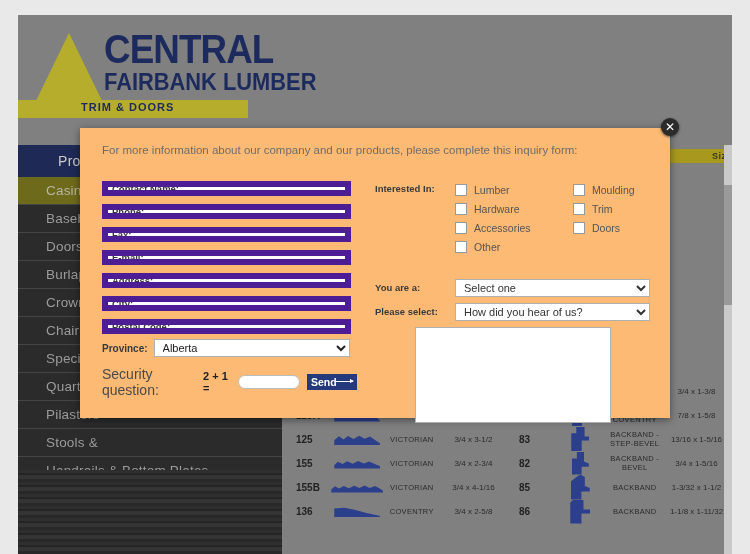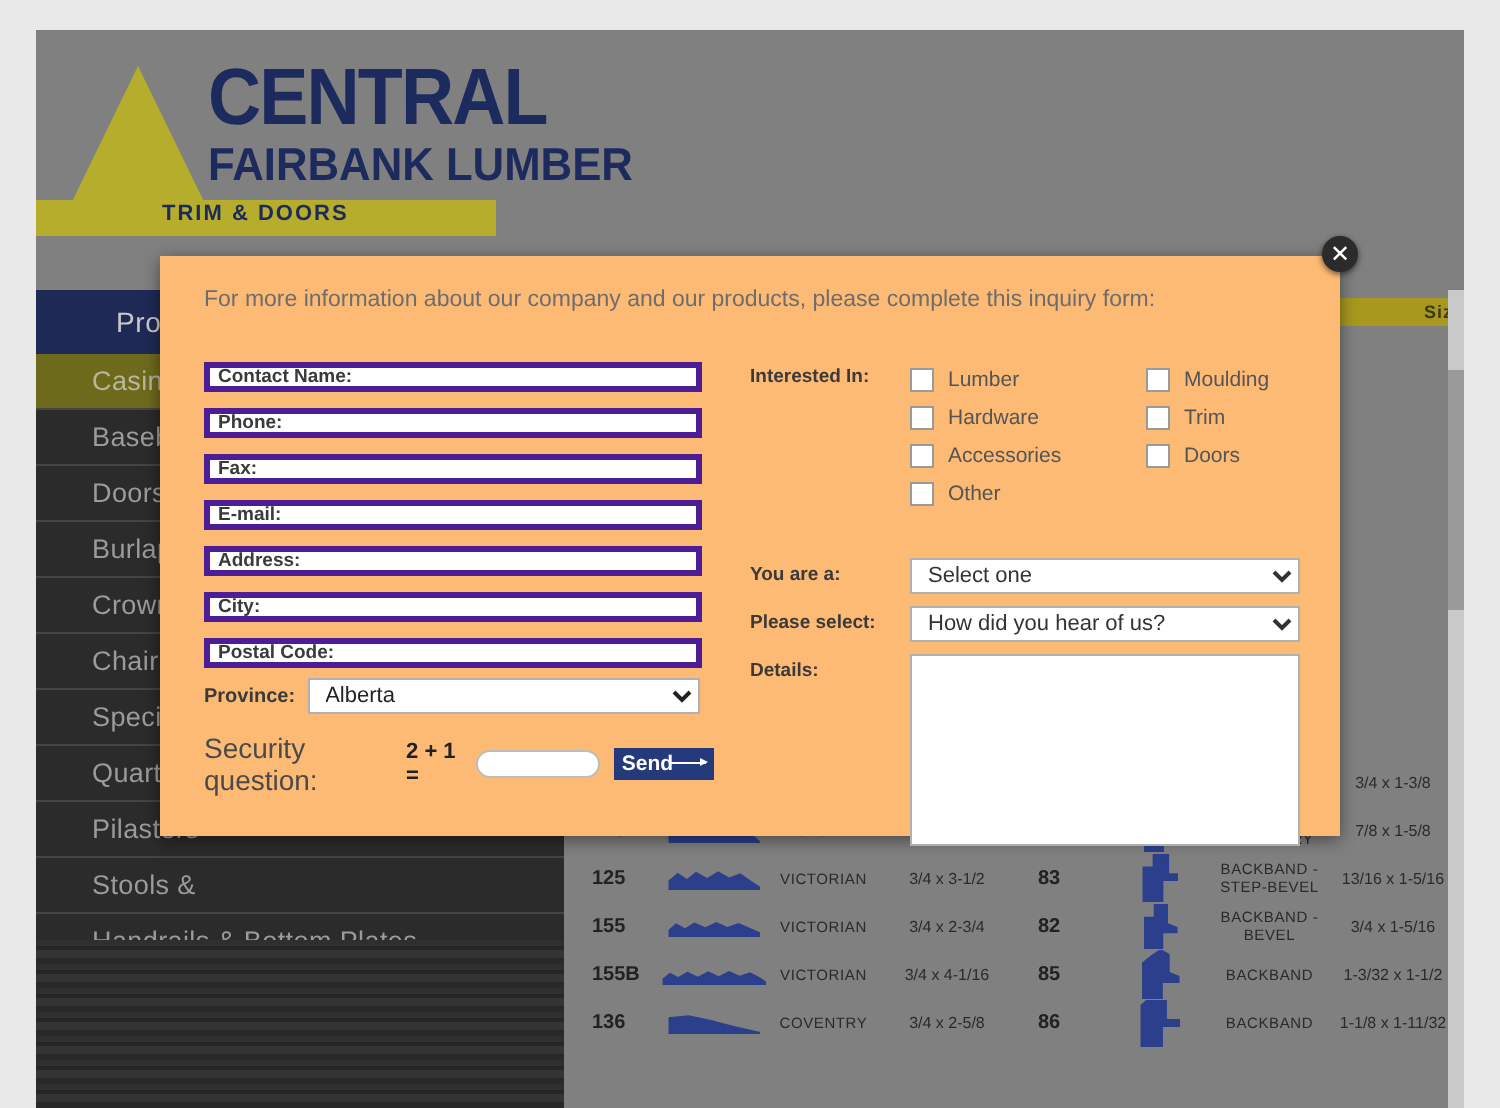--- a/index.html
+++ b/index.html
@@ -192,21 +192,21 @@
   
   #form-left {
     position: absolute;
     left: 22px; top: 50px;
     width: 255px;
   }
   .txt-row { margin-bottom: 5px; }
   .txt-input {
     width: 249px;
     height: 15px;
-    border: 3px solid #4c1d95;
+    border: 6px solid #4c1d95;
     background: #ffffff;
     font-size: 9.5px;
     font-weight: bold;
     color: #3a3a3a;
     padding: 1px 0 1px 4px;
     box-sizing: border-box;
     font-family: "Liberation Sans", sans-serif;
   }
   .txt-input::placeholder { color: #3a3a3a; opacity: 1; font-weight: bold; }
   .prov-row {
@@ -732,21 +732,20 @@
       </div>
 
       <div class="fr-row mt5">
         <div class="fr-label">Please select:</div>
         <select class="sel-wide">
           <option>How did you hear of us?</option>
         </select>
       </div>
 
       <div class="fr-row mt5">
-        <div class="fr-label">Details:</div>
         <textarea class="details-area" style=""></textarea>
       </div>
     </div>
   </div>
 
   <div id="modal-close">✕</div>
 
 </div>
 
 </body></html>

